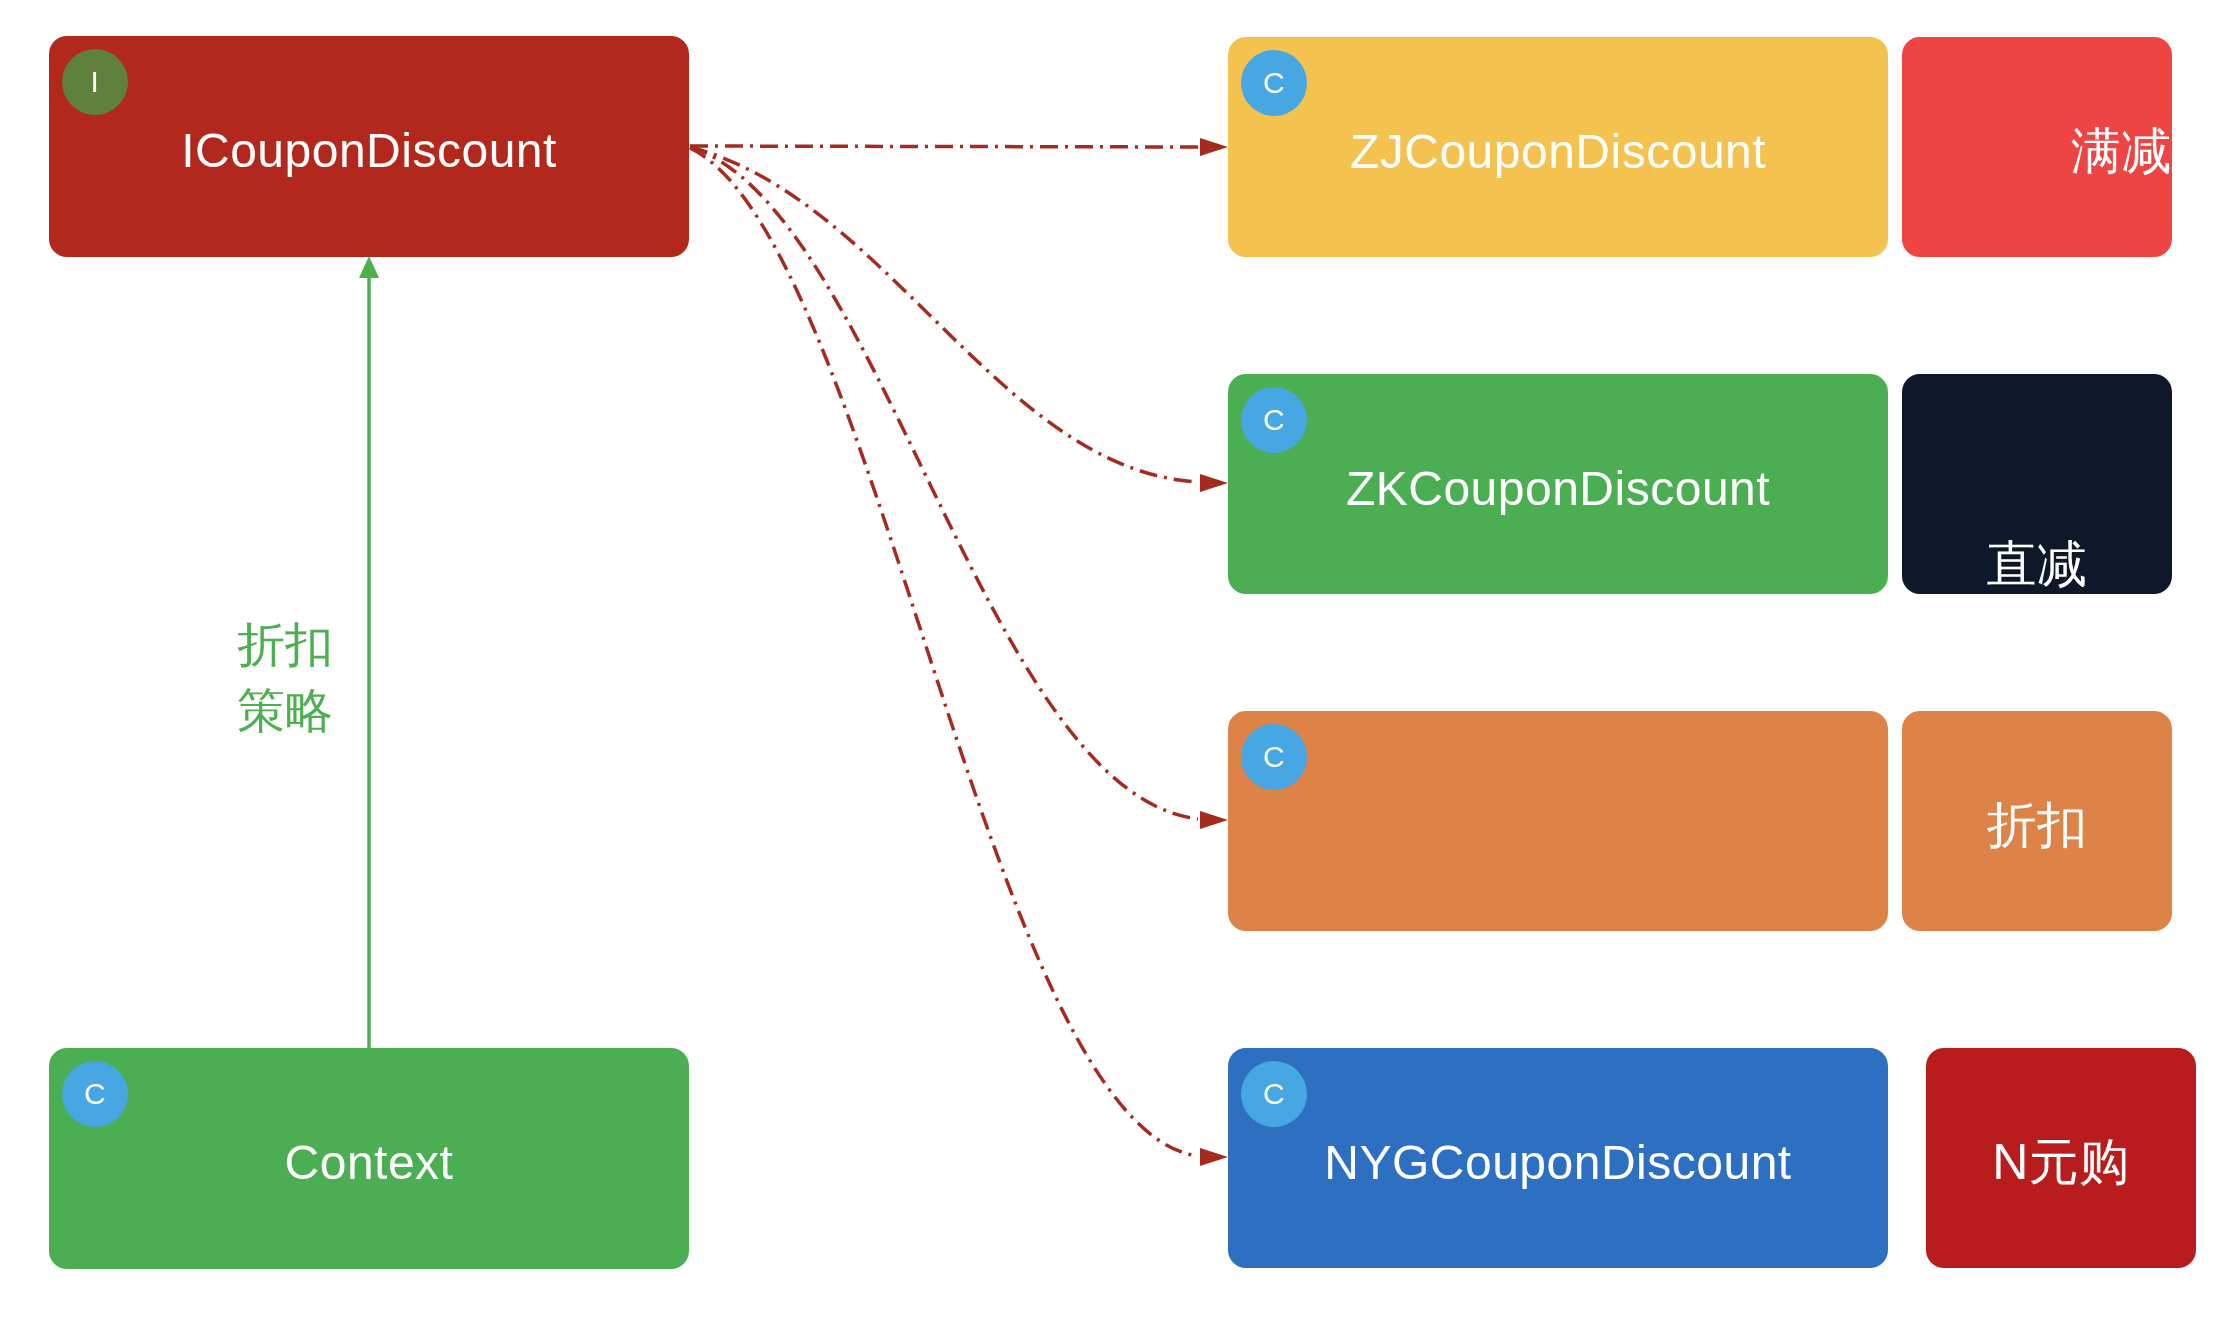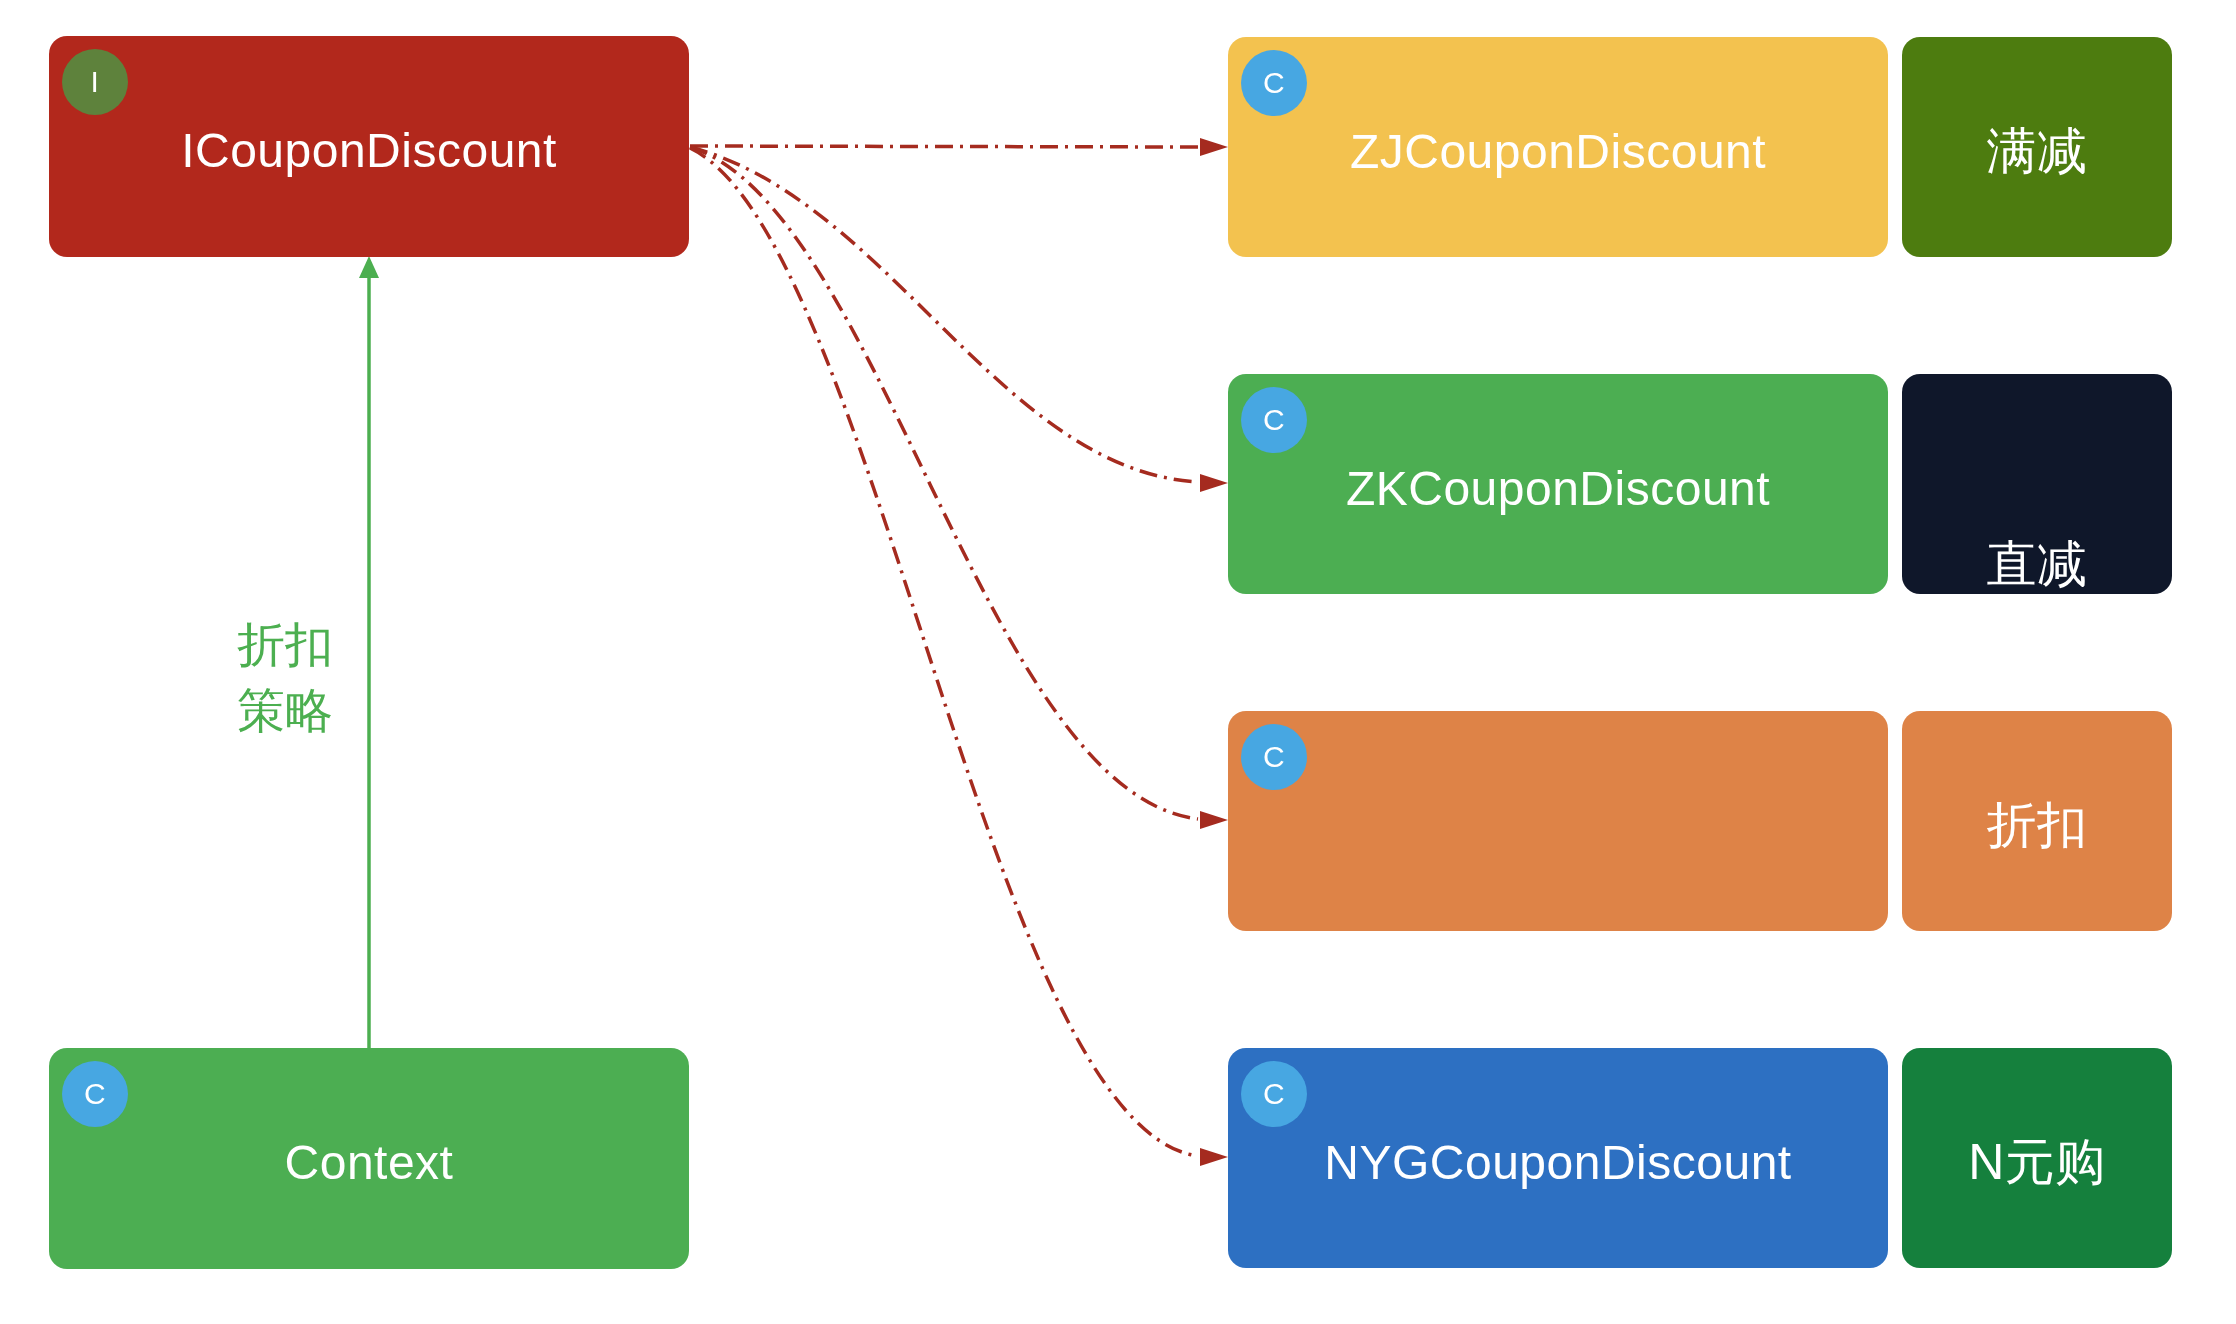--- a/index.html
+++ b/index.html
@@ -63,21 +63,21 @@
 
   <div class="box context" style="background-color: rgb(76, 174, 82);">
     <span class="badge" style="background-color: rgb(71, 167, 226);">C</span>
     <span class="name">Context</span>
   </div>
 
   <div class="box cls r1" style="background-color: rgb(243, 194, 79);">
     <span class="badge" style="background-color: rgb(71, 167, 226);">C</span>
     <span class="name">ZJCouponDiscount</span>
   </div>
-  <div class="box tag r1" style="background-color: #4d7c0f;">
+  <div class="box tag r1" style="background-color: #ef4444; justify-content: flex-end;">
     <span class="name">满减</span>
   </div>
 
   <div class="box cls r2" style="background-color: rgb(76, 174, 82);">
     <span class="badge" style="background-color: rgb(71, 167, 226);">C</span>
     <span class="name">ZKCouponDiscount</span>
   </div>
   <div class="box tag r2" style="background-color: #0f172a; align-items: flex-end;">
     <span class="name">直减</span>
   </div>
@@ -86,17 +86,17 @@
     <span class="badge" style="background-color: rgb(71, 167, 226);">C</span>
   </div>
   <div class="box tag r3" style="background-color: rgb(222, 131, 71);">
     <span class="name">折扣</span>
   </div>
 
   <div class="box cls r4" style="background-color: rgb(45, 112, 194);">
     <span class="badge" style="background-color: rgb(71, 167, 226);">C</span>
     <span class="name">NYGCouponDiscount</span>
   </div>
-  <div class="box tag r4" style="background-color: #15803d;">
+  <div class="box tag r4" style="background-color: #b91c1c; margin-left: 24px;">
     <span class="name">N元购</span>
   </div>
 
 </div>
 
 </body></html>

